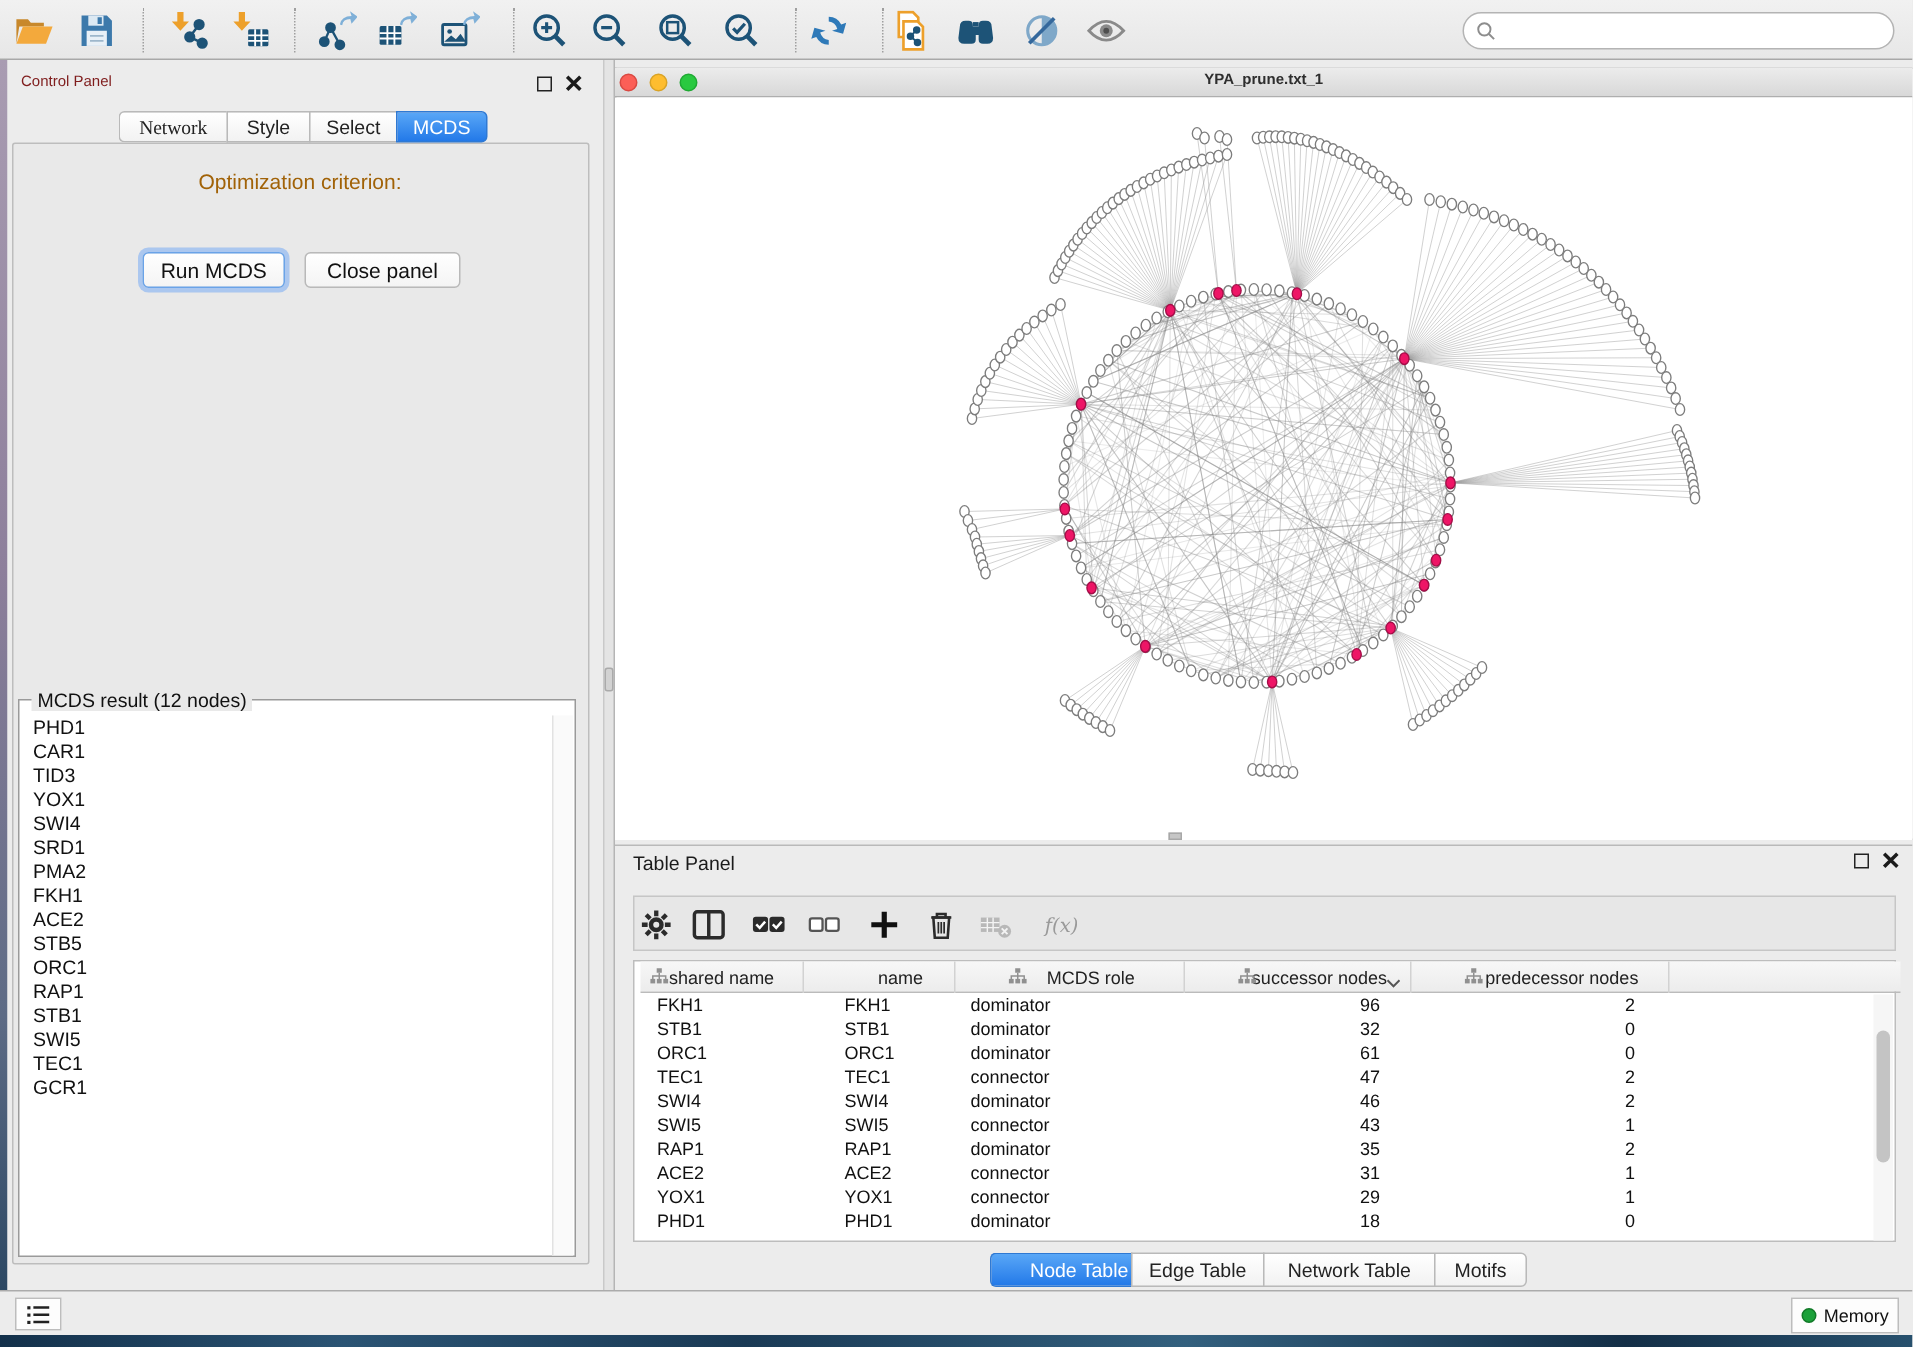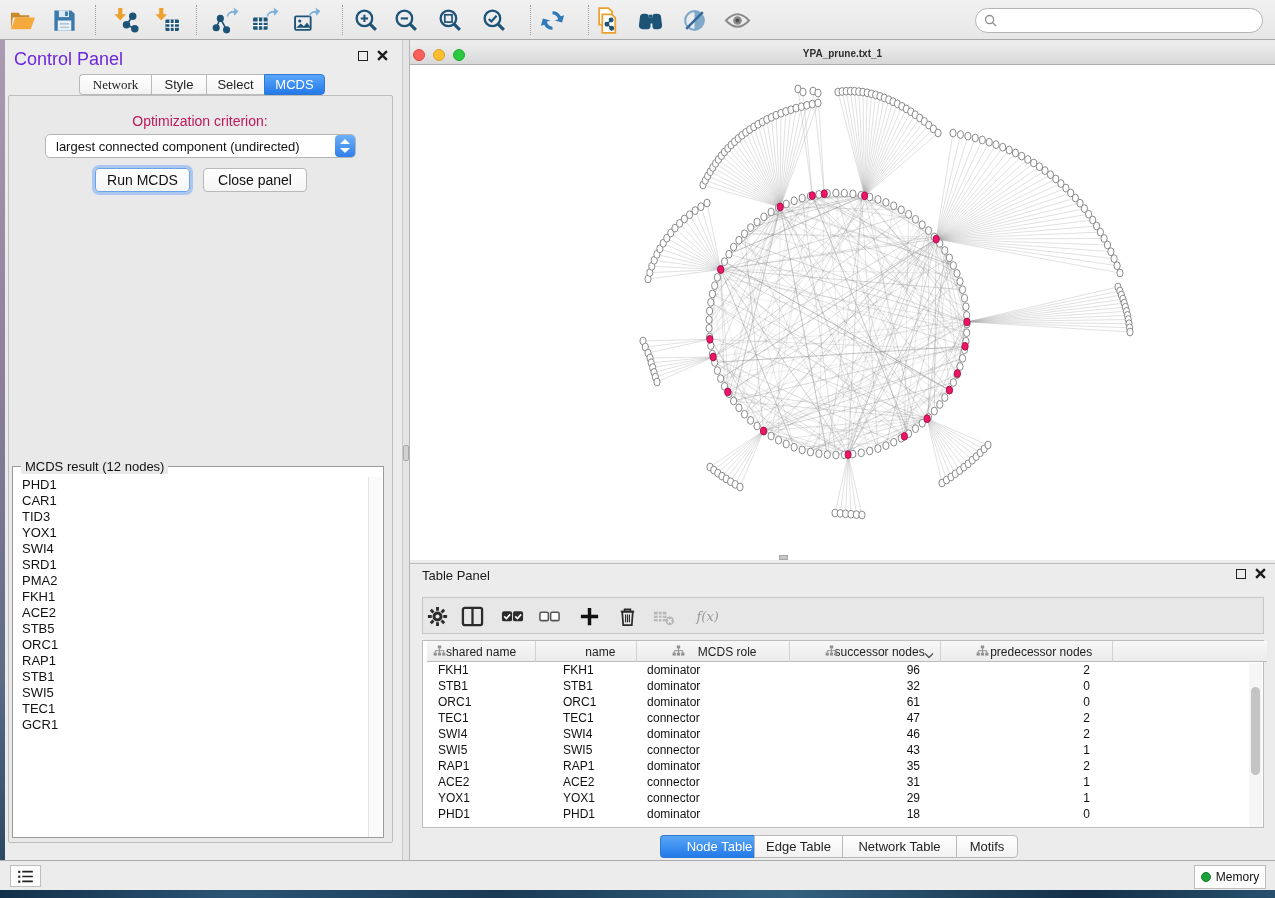--- a/index.html
+++ b/index.html
@@ -15,35 +15,35 @@
   #toolbar { left:0; top:0; width:1275px; height:40px; background:linear-gradient(#f1f1f1,#e7e7e7); border-bottom:1px solid #a8a8a8; }
   .tb-icon { position:absolute; top:4px; width:32px; height:32px; display:flex; align-items:center; justify-content:center; }
   .tb-icon svg { width:27px; height:27px; }
   .tb-sep { position:absolute; top:5px; width:0; height:30px; border-left:1px dotted #9f9f9f; }
   #search-box { left:975px; top:8px; width:288px; height:25px; background:#fff; border:1px solid #b4b4b4; border-radius:13px; display:flex; align-items:center; padding-left:8px; }
   #search-box svg { width:13px; height:13px; margin-right:5px; }
   #search-input { border:none; outline:none; flex:1; height:20px; font-size:12px; background:transparent; }
 
   
   #control-panel { left:5px; top:40px; width:397px; height:820px; background:#ececec; }
-  #cp-title { left:14px; top:49px; font-size:18px; color:#6d28d9; }
+  #cp-title { left:14px; top:49px; font-size:10px; color:#7f1d1d; }
   .win-btns { display:flex; gap:9px; align-items:center; }
   #cp-btns { left:358px; top:50px; }
   #tp-btns { left:1236px; top:568px; }
   .float-btn { width:10px; height:10px; border:1.6px solid #222; background:transparent; }
   .close-btn svg { width:11px; height:11px; display:block; }
 
   #cp-box { left:8px; top:95px; width:385px; height:748px; background:#e9e9e9; border:1px solid #bdbdbd; border-radius:2px; }
 
   .cp-tab { position:absolute; top:74px; height:21px; border:1px solid #b9b9b9; background:linear-gradient(#ffffff,#f2f2f2); font-size:13px; color:#222; display:flex; align-items:center; justify-content:center; border-right-width:0; }
   .cp-tab.first { border-radius:4px 0 0 4px; }
   .cp-tab.last  { border-radius:0 4px 4px 0; border-right-width:1px; }
   .cp-tab.active { background:linear-gradient(#59a7f7,#2379e8); color:#fff; border-color:#2f79d3; }
 
-  #opt-label { left:0px; top:113px; width:400px; text-align:center; font-size:14px; color:#be185d; }
+  #opt-label { left:0px; top:113px; width:400px; text-align:center; font-size:14px; color:#a16207; }
   #opt-select { left:45px; top:134px; width:311px; height:24px; background:#fff; border:1px solid #b5b5b5; border-radius:5px; display:flex; align-items:center; }
   #opt-select .sel-text { flex:1; font-size:13px; color:#111; padding-left:10px; white-space:nowrap; }
   #opt-stepper { width:20px; height:22px; margin-right:0px; border-radius:4px; background:linear-gradient(#6cb0f8,#2f7fe9); position:relative; }
   #opt-stepper:before { content:""; position:absolute; left:5px; top:4px; border:5px solid transparent; border-bottom:5px solid #fff; border-top:none; }
   #opt-stepper:after  { content:""; position:absolute; left:5px; bottom:4px; border:5px solid transparent; border-top:5px solid #fff; border-bottom:none; }
 
   .cp-button { position:absolute; top:168px; height:24px; background:linear-gradient(#ffffff,#f4f4f4); border:1px solid #b9b9b9; border-radius:4px; font-size:14px; color:#111; display:flex; align-items:center; justify-content:center; }
   #run-btn { left:95px; width:95px; border-color:#6aa3e8; box-shadow:0 0 0 3px rgba(110,165,245,.5); }
   #close-panel-btn { left:203px; width:104px; }
 
@@ -272,24 +272,20 @@
   </div>
   <div class="abs" id="cp-box"></div>
   <div id="cp-tabs">
       <div class="cp-tab abs first" style="left: 79px; width: 72px; font-family: Liberation Serif, serif;">Network</div>
       <div class="cp-tab abs" style="left: 151px; width: 55px;">Style</div>
       <div class="cp-tab abs" style="left: 206px; width: 58px;">Select</div>
       <div class="cp-tab abs last active" style="left: 264px; width: 61px;">MCDS</div>
     </div>
 
   <div class="abs" id="opt-label">Optimization criterion:</div>
-  <div class="abs" id="opt-select">
-    <div class="sel-text">largest connected component (undirected)</div>
-    <div id="opt-stepper"></div>
-  </div>
   <div class="abs cp-button" id="run-btn">Run MCDS</div>
   <div class="abs cp-button" id="close-panel-btn">Close panel</div>
 
   <div class="abs" id="mcds-fieldset">
     <div id="mcds-legend">MCDS result (12 nodes)</div>
     <div id="mcds-list">
         <div class="mcds-item">PHD1</div>
         <div class="mcds-item">CAR1</div>
         <div class="mcds-item">TID3</div>
         <div class="mcds-item">YOX1</div>

